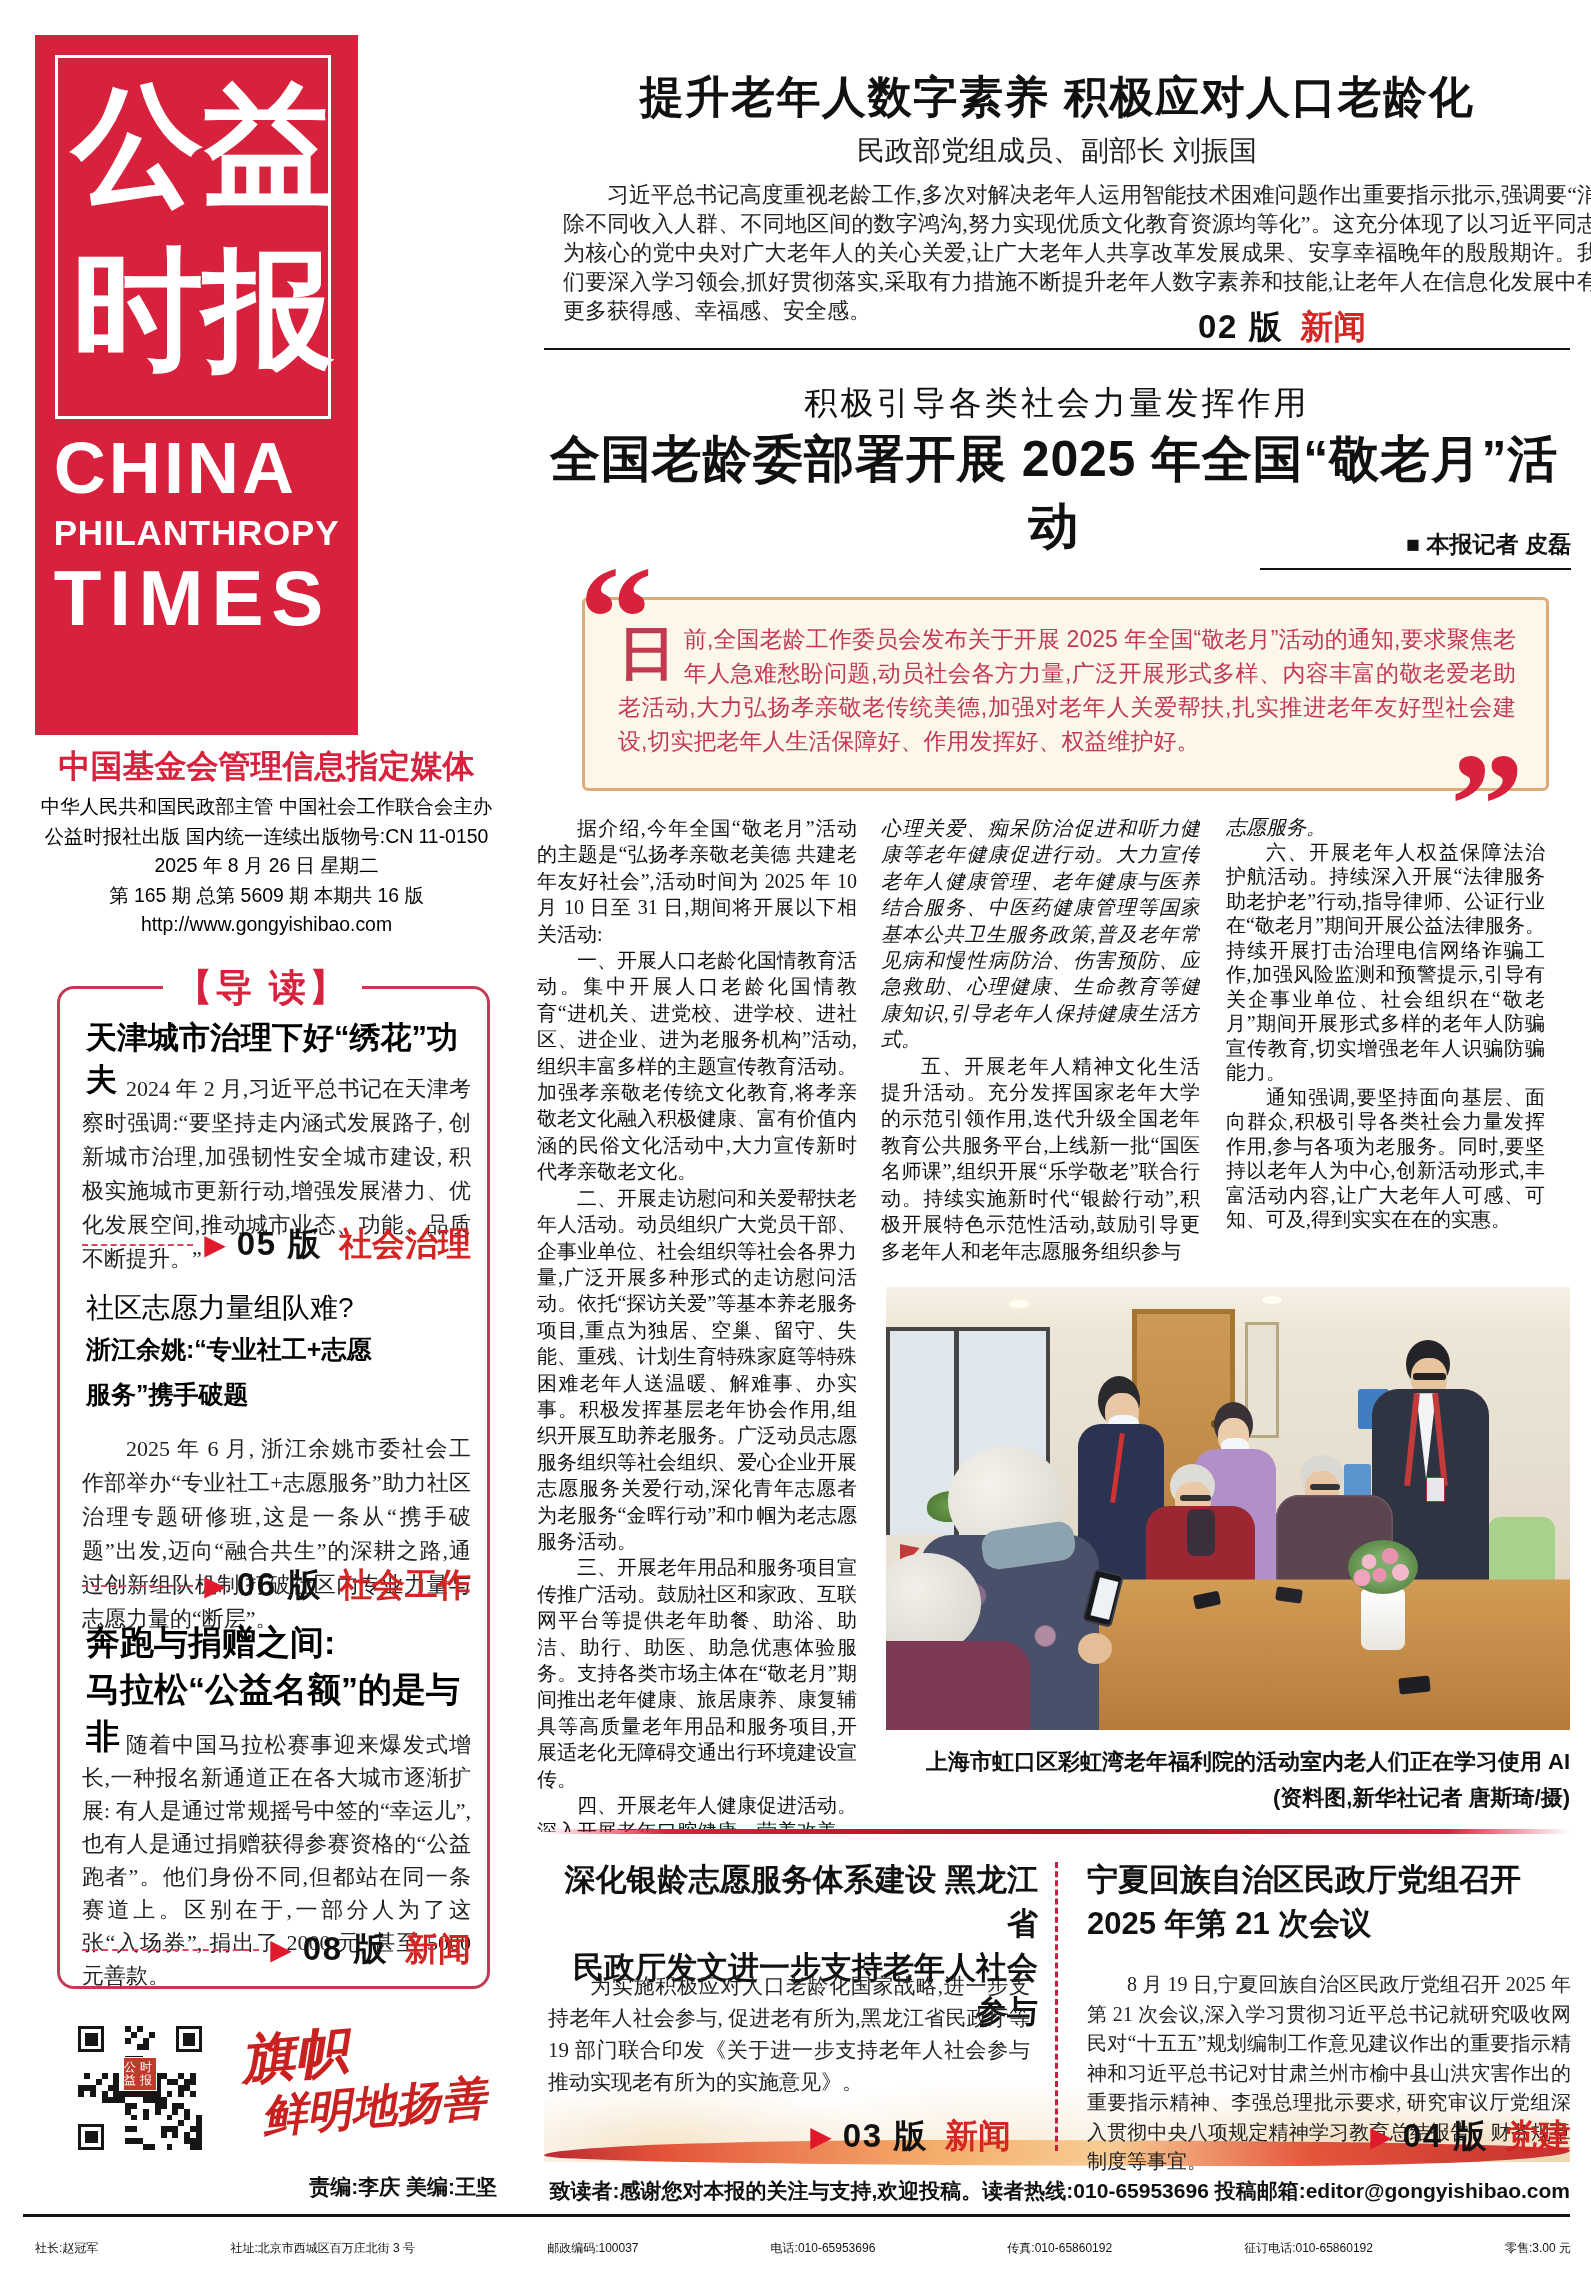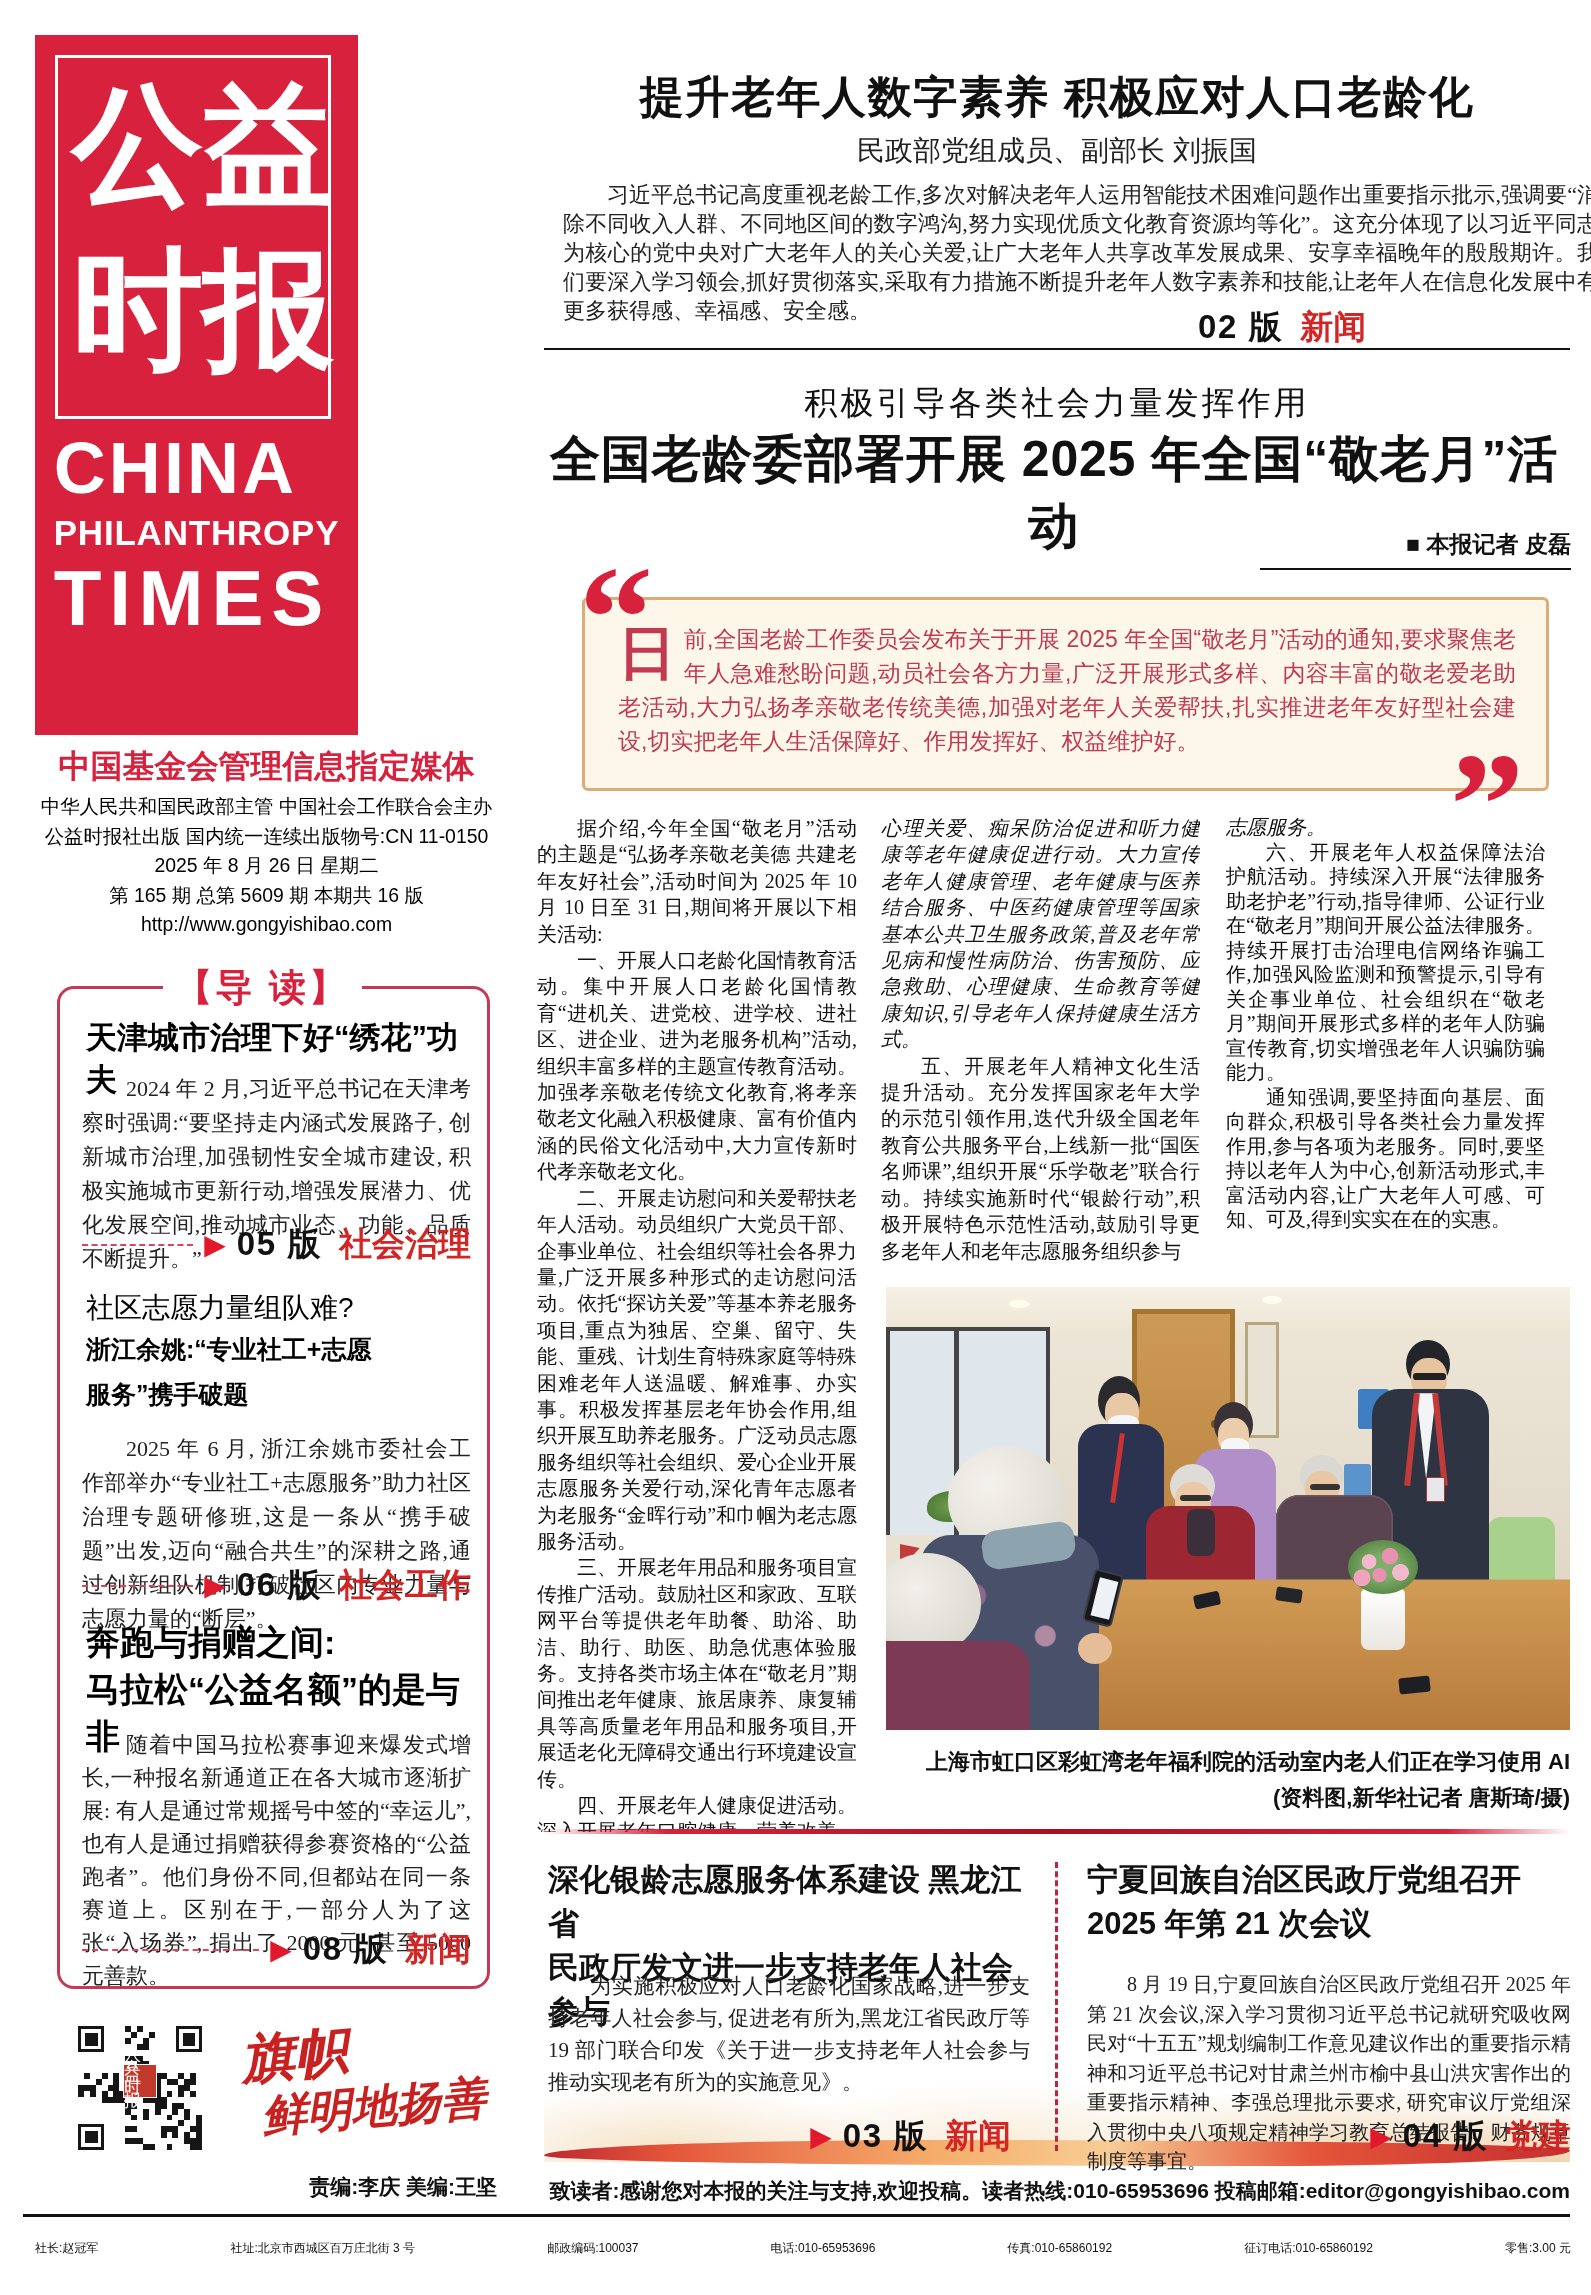--- a/index.html
+++ b/index.html
@@ -72,22 +72,22 @@
   .d-title{font-weight:900;color:#000;}
   .d-pre{font-size:28px;color:#000;}
   .kai{font-family:"Liberation Serif","DejaVu Serif",serif;font-size:22px;line-height:34px;color:#222;}
   
   .qr{left:78px;top:2026px;width:124px;height:124px;background:#fff;}
   .qr-grid{position:absolute;inset:0;display:grid;grid-template-columns:repeat(21,1fr);grid-template-rows:repeat(21,1fr);}
   .qr-grid i{display:block;}
   .qr-grid i.f{background:#161616;}
   .finder{position:absolute;width:26.4px;height:26.4px;border:3.9px solid #161616;box-sizing:border-box;background:#fff;}
   .finder:after{content:"";position:absolute;inset:3.9px;background:#161616;}
-  .qr-seal{position:absolute;left:45px;top:38px;width:34px;height:34px;background:#c0392b;color:#fff;
-    display:flex;flex-direction:column;align-items:center;justify-content:center;font-size:17px;line-height:13.2px;
+  .qr-seal{position:absolute;left:45px;top:31px;width:34px;height:34px;background:#c0392b;color:#fff;
+    display:flex;flex-direction:row;align-items:center;justify-content:center;font-size:12px;line-height:13.2px;
     font-family:"Liberation Serif",serif;border:1.6px solid #fff;box-sizing:border-box;}
   .slogan{color:#c92020;font-weight:900;font-style:italic;transform:rotate(-5deg);line-height:1.05;}
   .editors{left:233px;top:2173px;width:264px;text-align:right;font-size:21px;font-weight:bold;}
   
   .notice{left:544px;top:2177px;width:1026px;text-align:right;font-size:21px;font-weight:bold;}
   .foot-line{left:23px;top:2214px;width:1547px;height:3.1px;background:#111;}
   .foot-row{left:35px;top:2240px;width:1536px;display:flex;justify-content:space-between;font-size:12px;font-weight:500;}
   
   .ph{position:absolute;}
 </style>
@@ -730,21 +730,21 @@
     <div class="slogan" style="font-size:53px;margin-left:7.8px;">旗帜</div>
     <div class="slogan" style="font-size:45px;margin-left:28px;margin-top:6.2px;">鲜明地扬善</div>
   </div>
   <div class="abs editors">责编:李庆    美编:王坚</div>
 
   <div class="abs red-grad-bar"></div>
   <div class="abs deco-strip"></div>
   <div class="abs deco-red"></div>
   <div class="abs vdash"></div>
 
-  <div class="abs barticle-title" style="left:548px;top:1858px;width:490px;">
+  <div class="abs barticle-title" style="left:548px;top:1858px;width:490px;text-align:right;">
     <div>深化银龄志愿服务体系建设  黑龙江省</div>
     <div>民政厅发文进一步支持老年人社会参与</div>
   </div>
   <div class="abs barticle-body kai just" style="left:548px;top:1970px;width:482px;text-indent:2em;font-size:21px;line-height:32px;">为实施积极应对人口老龄化国家战略,进一步支持老年人社会参与, 促进老有所为,黑龙江省民政厅等 19 部门联合印发《关于进一步支持老年人社会参与推动实现老有所为的实施意见》。</div>
   <div class="abs ref-row" style="left:700px;top:2114px;width:311px;justify-content:flex-end;">
     <span class="tri">▶</span>
     <span class="pgnum">03 版</span>
     <span class="sec">新闻</span>
   </div>
 

